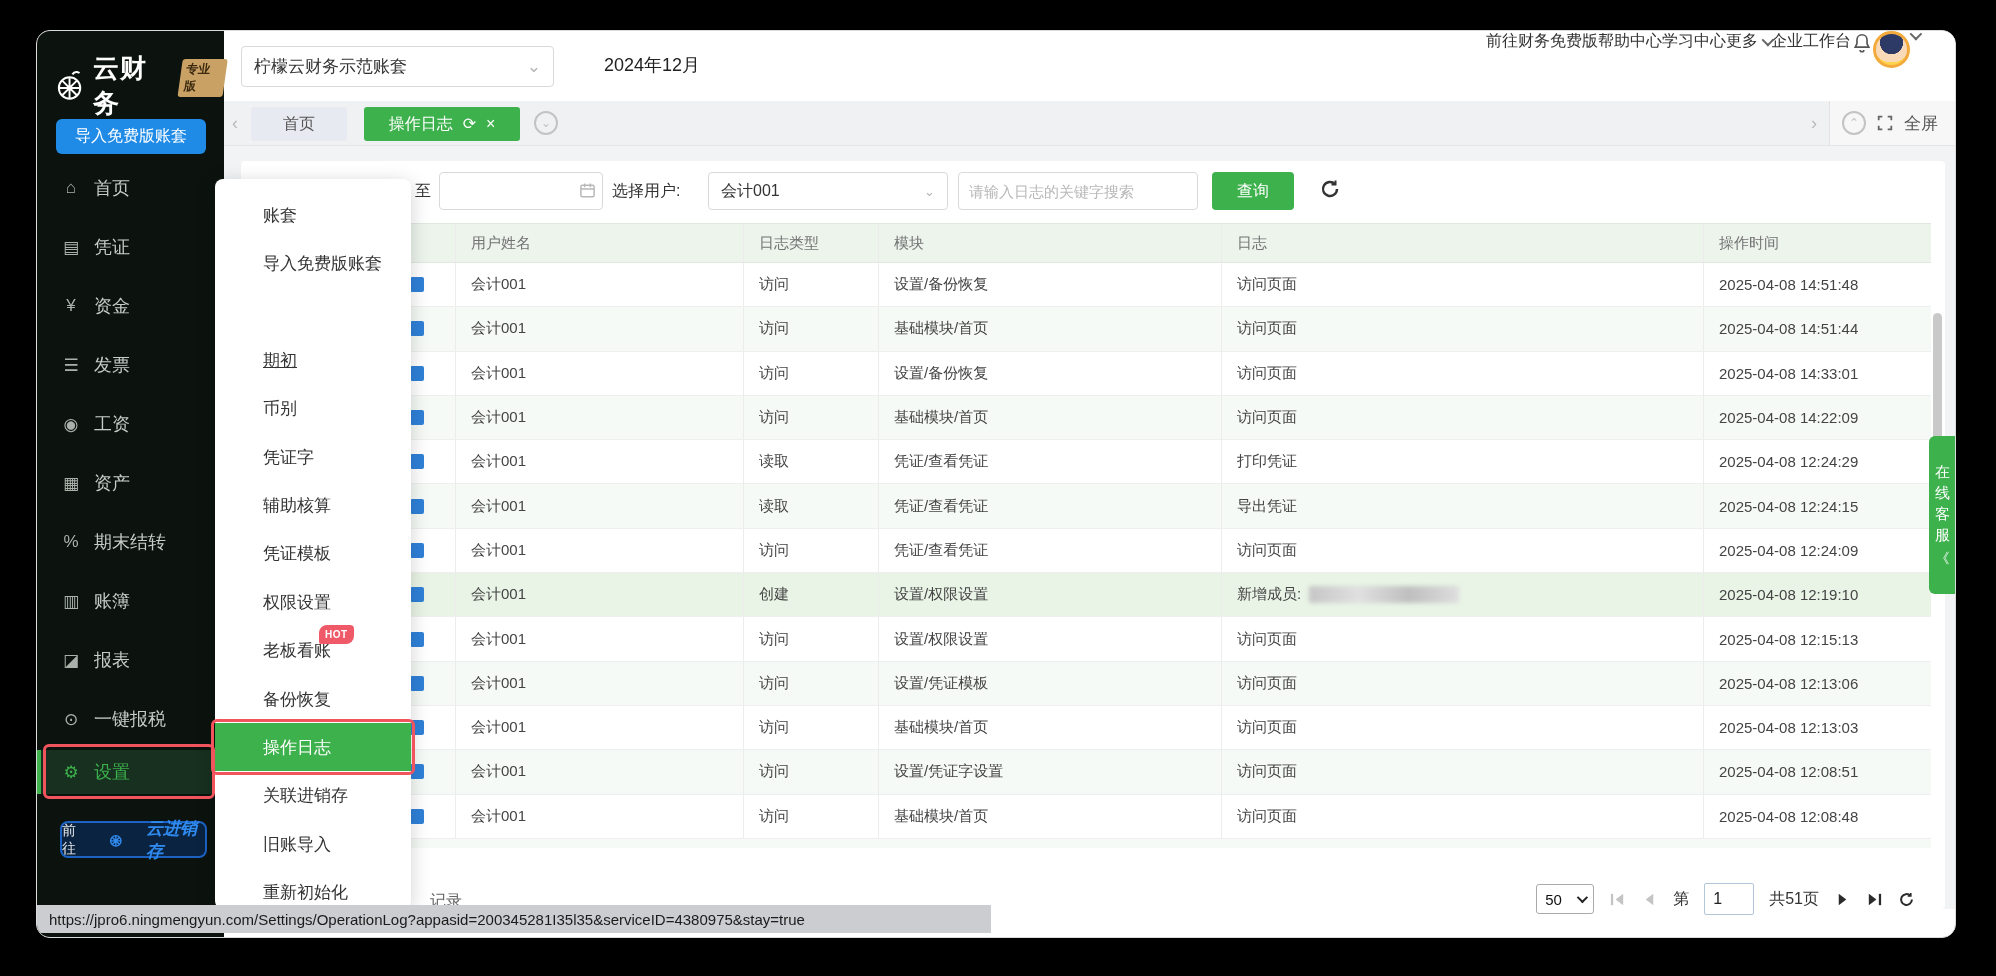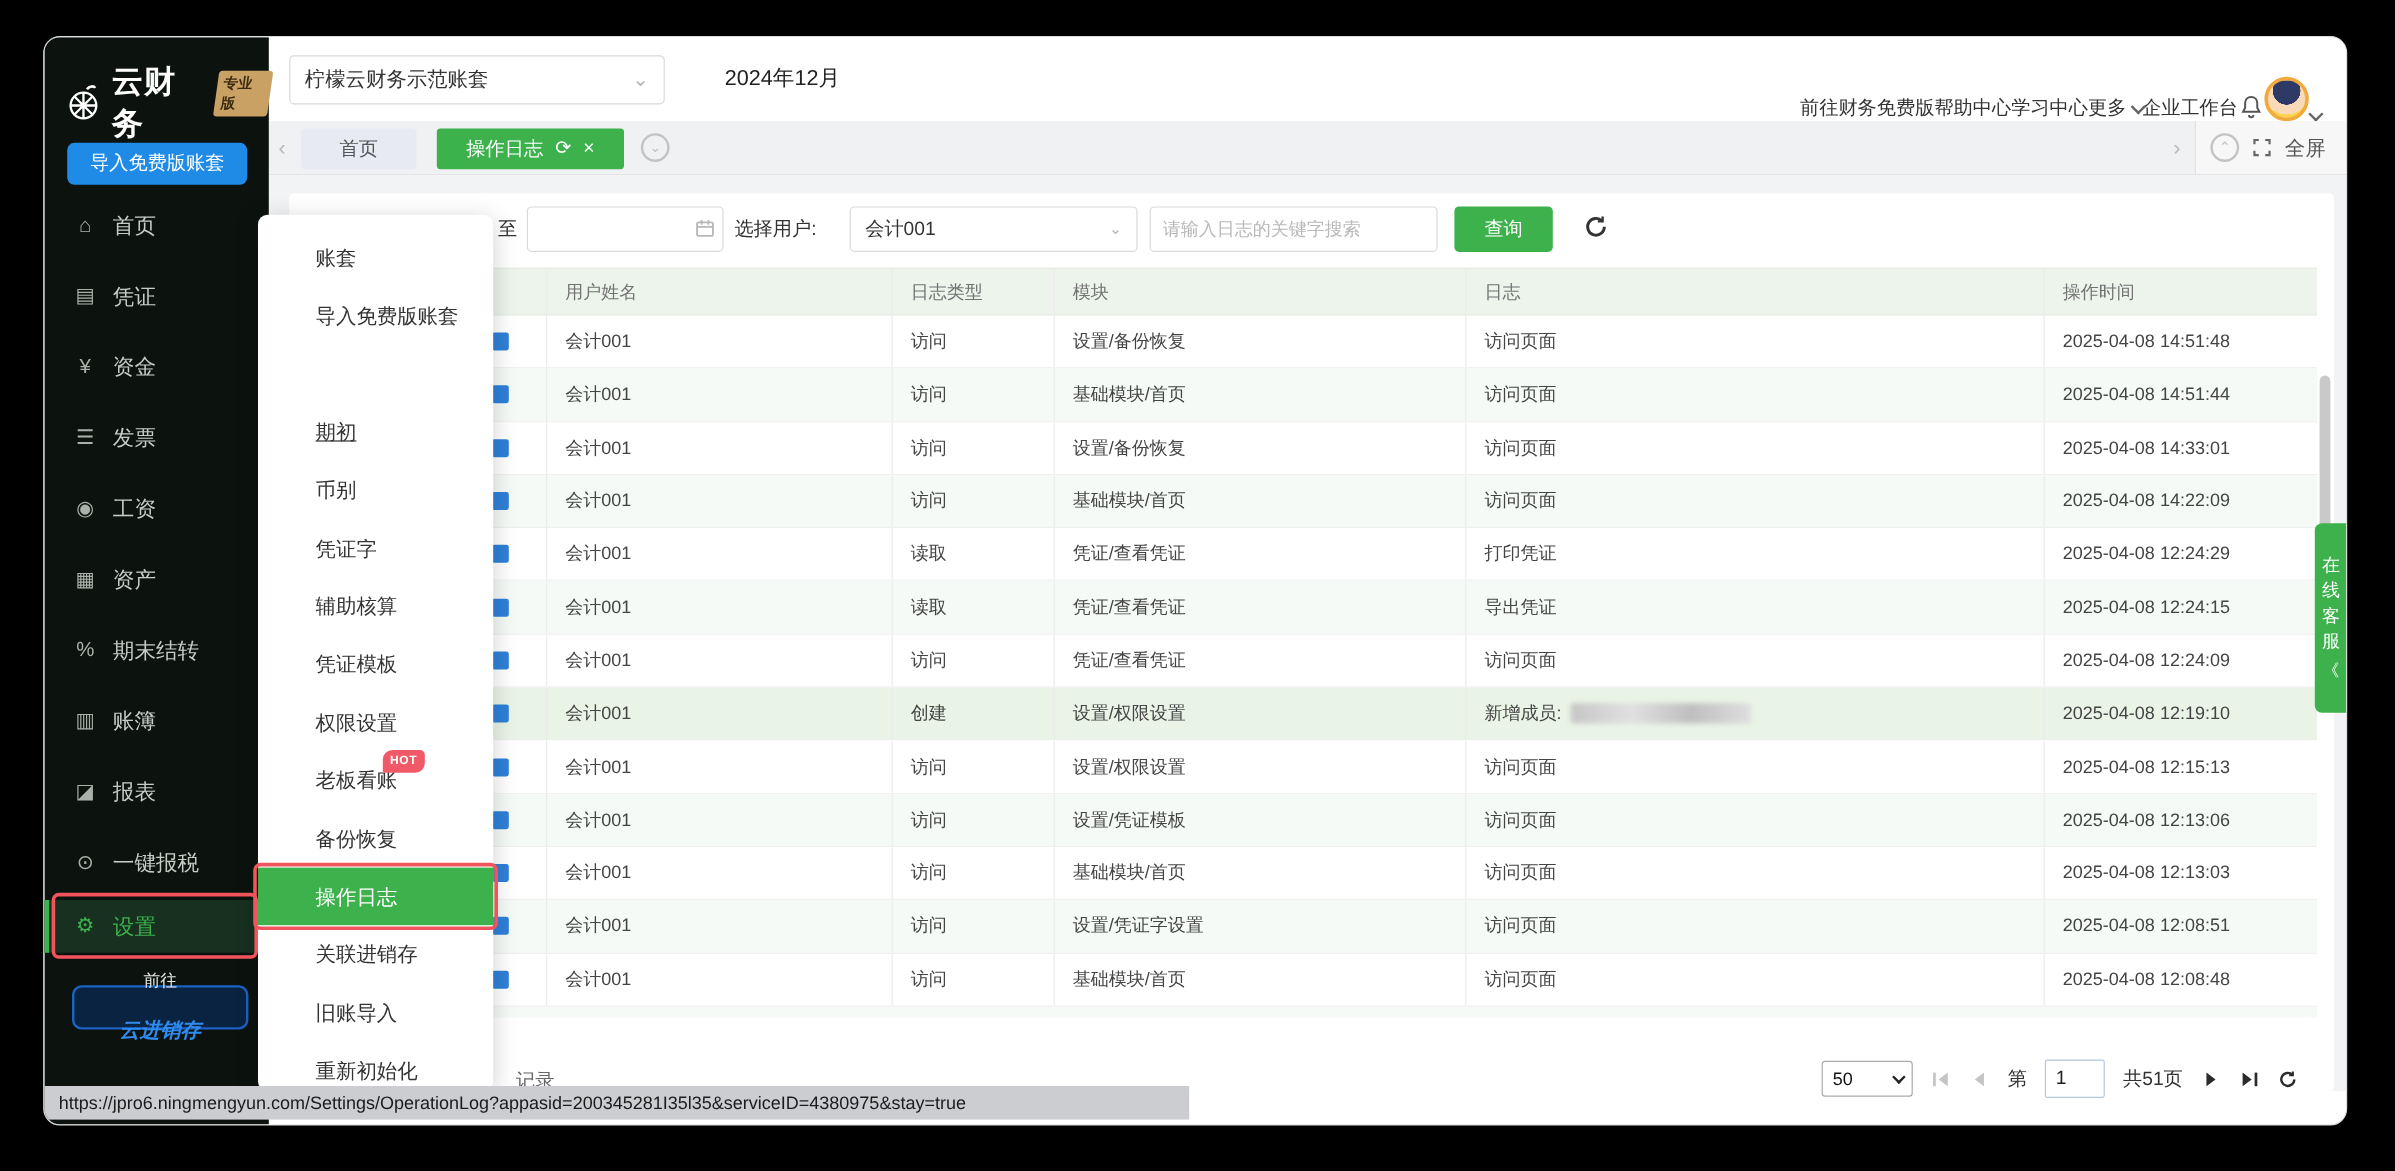--- a/index.html
+++ b/index.html
@@ -20,34 +20,34 @@
                 align-items:center; justify-content:center; cursor:pointer; }
   .side-item { position:absolute; left:0; width:187px; height:44px; display:flex; align-items:center;
                gap:13px; padding-left:24px; color:#c7ccc7; font-size:18px; cursor:pointer; }
   .side-item .ic { width:20px; text-align:center; font-size:17px; color:#aab1aa; }
   .side-item.active { background:#17301f; border-left:4px solid #3cb14c; padding-left:20px; color:#3cb14c; }
   .side-item.active .ic { color:#3cb14c; }
   .side-arrow { position:absolute; left:178px; top:735px; width:0; height:0; z-index:12;
                 border-top:7px solid transparent; border-bottom:7px solid transparent; border-right:9px solid #0a0a0a; }
   .goto-btn { position:absolute; left:23px; top:790px; width:147px; height:37px; background:#0a2340;
               border:2px solid #1b62c4; border-radius:8px; display:flex; align-items:center;
-              justify-content:center; gap:10px; cursor:pointer;flex-direction:column; }
+              justify-content:center; gap:22px; cursor:pointer; }
   .goto-prefix { color:#e8e8e8; font-size:14px; }
   .goto-mark { width:18px; height:18px; color:#2f8bf0; }
   .goto-brand { color:#2f8bf0; font-size:17px; font-weight:bold; font-style:italic; }
 
   
   .main { position:absolute; left:187px; top:0; width:1733px; height:100%; }
   .topbar { position:absolute; left:0; top:0; width:100%; height:56px; background:#fff; }
   .account-select { position:absolute; left:17px; top:15px; width:313px; height:41px; border:1px solid #d9d9d9;
                     border-radius:4px; display:flex; align-items:center; padding:0 12px; font-size:17px;
                     color:#333; cursor:pointer; background:#fff; }
   .account-select .chev { margin-left:auto; color:#b5b5b5; }
   .period { position:absolute; left:380px; top:22px; font-size:18px; color:#222; }
-  .top-links { position:absolute; right:24px; top:0; height:70px; display:flex; align-items:flex-end; }
+  .top-links { position:absolute; right:38px; top:0; height:70px; display:flex; align-items:flex-start; }
   .top-link { font-size:16px; color:#333; cursor:pointer; display:flex; align-items:center; gap:4px; white-space:nowrap; }
   .chev-down { width:9px; height:9px; border-right:2px solid #666; border-bottom:2px solid #666;
                transform:rotate(45deg) translateY(-2px); display:inline-block; }
   .bell { width:22px; height:24px; color:#555; cursor:pointer; }
   .avatar { width:37px; height:37px; border-radius:50%; border:3px solid #f2aa3c; cursor:pointer;
             background:radial-gradient(circle at 50% 28%, #2e3a66 0 42%, #f8d9b8 43% 72%, #ffd34d 73% 100%); }
 
   
   .tabbar { position:absolute; left:0; top:70px; width:100%; height:45px; background:#f0f1f3;
             border-bottom:1px solid #e3e4e6; }
@@ -93,21 +93,21 @@
   .drow.hl { background:#e9f4e6; }
   .sliver { height:9px; background:#f6faf6; }
   .blue-tail { width:14px; height:15px; background:#2f80d8; border-radius:2px; margin-left:138px; }
   .blur-chip { display:inline-block; width:150px; height:17px; margin-left:8px; border-radius:2px;
                background:linear-gradient(90deg,#c6c6c6,#e0e0e0,#bfbfbf,#dedede); filter:blur(2px); }
   .vscroll { position:absolute; right:3px; top:152px; width:9px; height:154px; background:#c9c9c9;
              border-radius:5px; cursor:pointer; z-index:5; }
 
   
   .pager { position:absolute; right:30px; top:722px; display:flex; align-items:center; gap:15px; }
-  .psize { width:76px; height:30px; border:1px solid #aaa; border-radius:3px; display:flex; align-items:center;
+  .psize { width:58px; height:30px; border:1px solid #aaa; border-radius:3px; display:flex; align-items:center;
            padding:0 8px; font-size:15px; color:#111; cursor:pointer; background:#fff; }
   .psize .bchev { margin-left:auto; width:8px; height:8px; border-right:2.5px solid #222; border-bottom:2.5px solid #222;
                   transform:rotate(45deg) translateY(-2px); }
   .pic { width:17px; height:17px; cursor:pointer; }
   .pic.dis { color:#c4c4c4; } .pic.en { color:#2b2b2b; }
   .ptext { font-size:16px; color:#333; }
   .pinput { width:50px; height:32px; border:1px solid #b3c6da; border-radius:2px; font-size:16px;
             color:#222; padding:0 8px; }
   .records-frag { position:absolute; left:189px; top:730px; font-size:16px; color:#666; z-index:35; }
 

